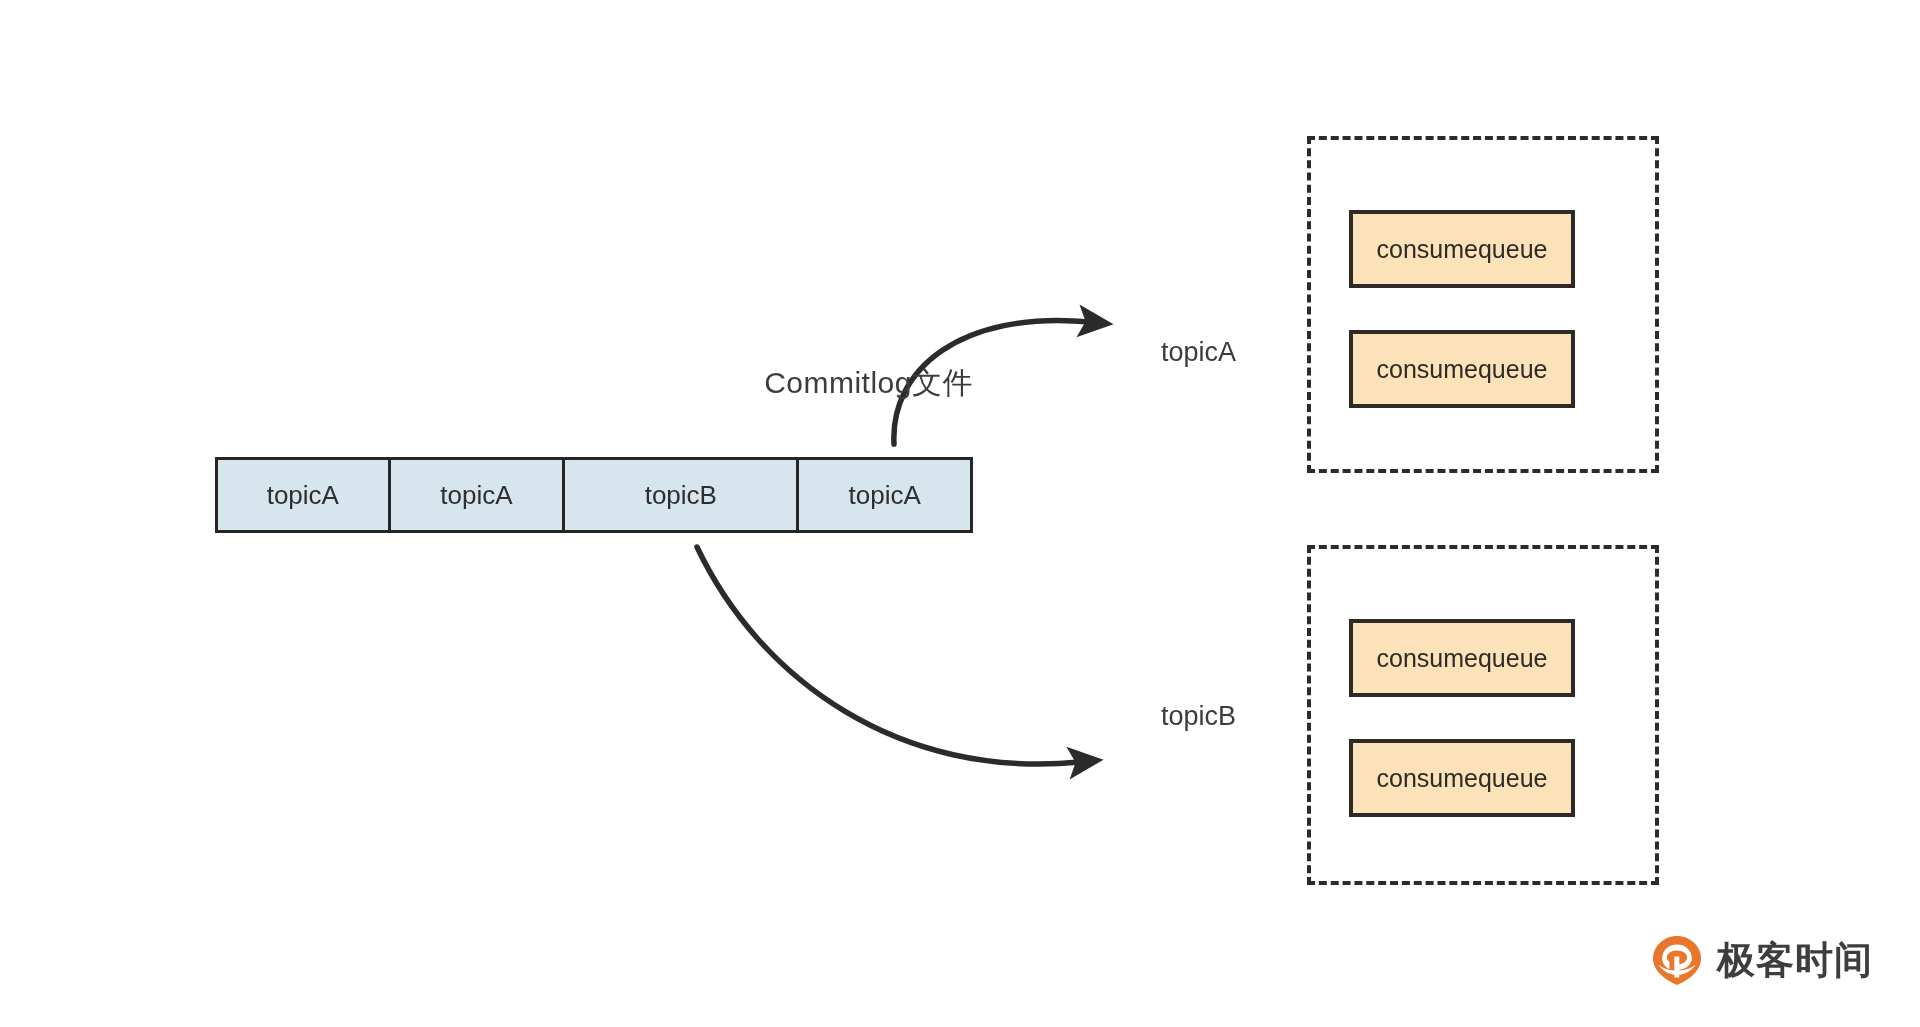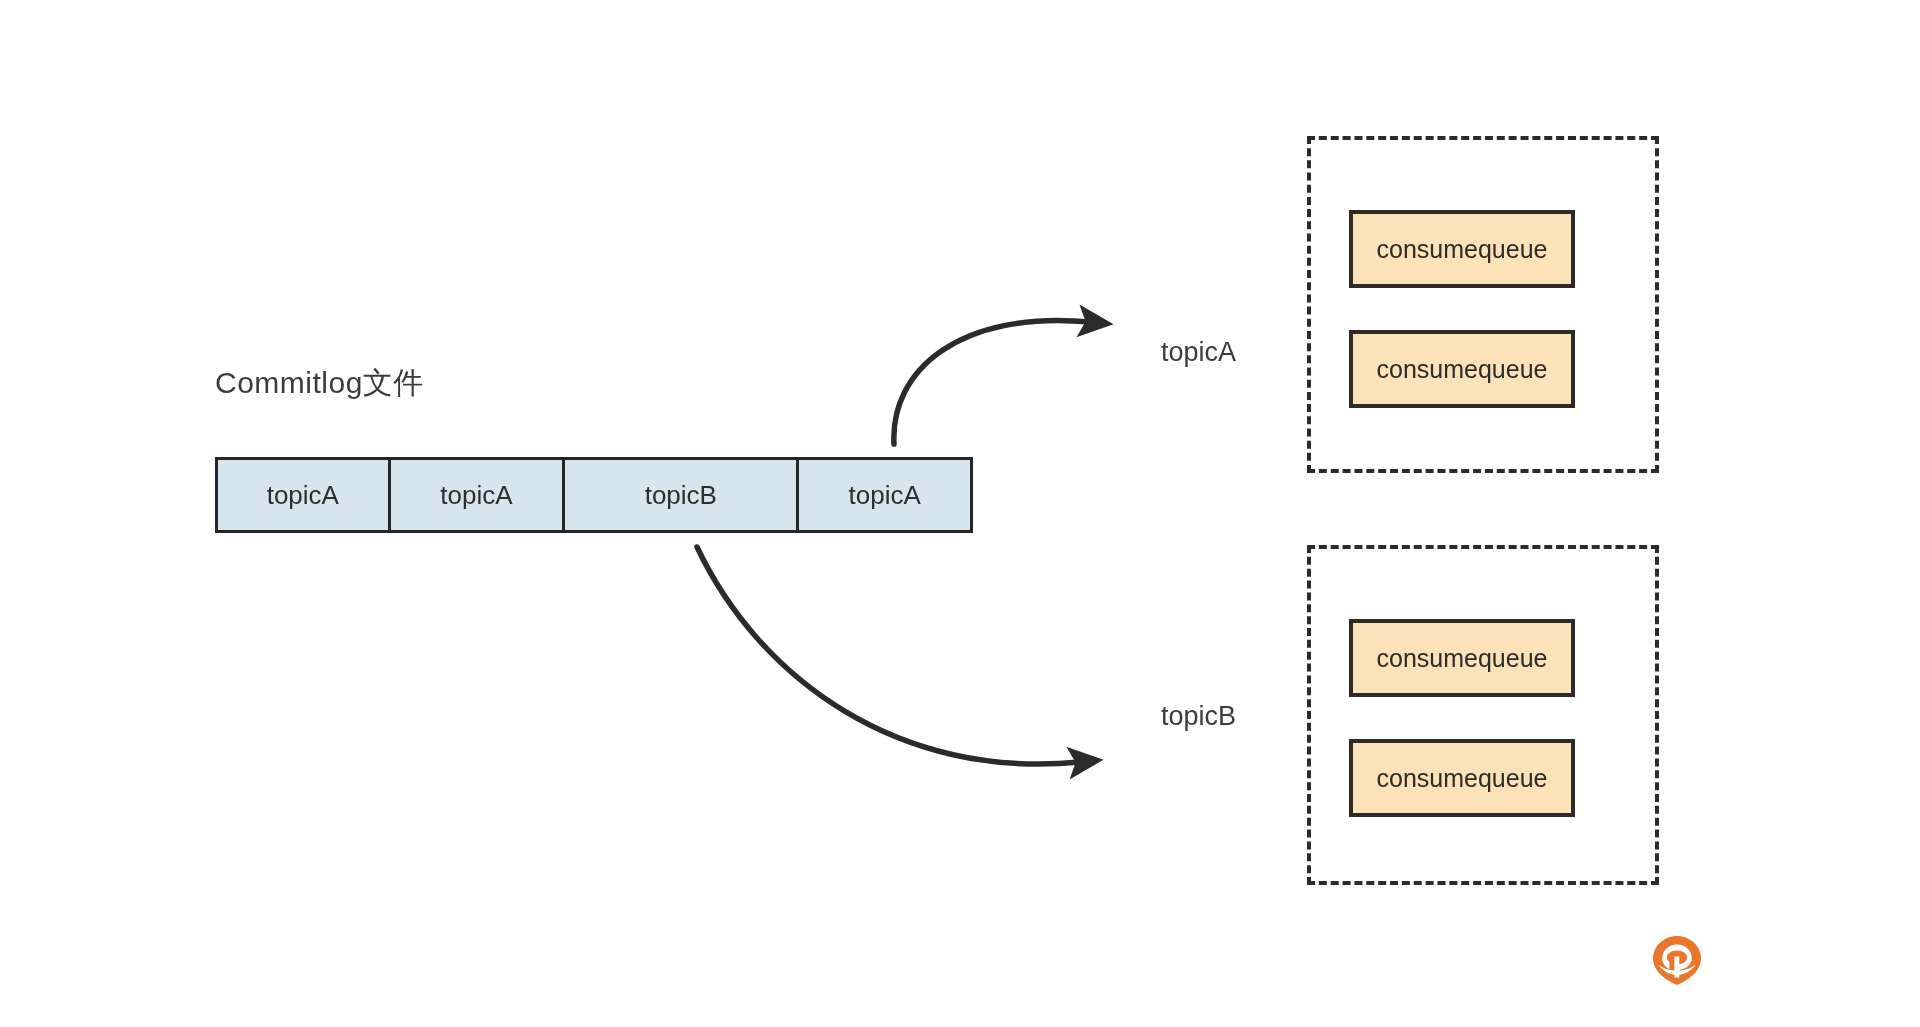--- a/index.html
+++ b/index.html
@@ -22,21 +22,21 @@
     width: 1920px;
     height: 1027px;
   }
 
   
   .commitlog-title {
     position: absolute;
     left: 215px;
     top: 363px;
     width: 758px;
-    text-align: left;
+    text-align: right;
     font-size: 30px;
     letter-spacing: 0.5px;
     color: #3c3c3c;
     white-space: nowrap;
   }
 
   .commitlog-row {
     position: absolute;
     left: 215px;
     top: 457px;
@@ -165,13 +165,14 @@
   <div class="queue-box slot1">consumequeue</div>
 </div>
 
 <div class="brand">
   <svg class="brand-mark" viewBox="0 0 52 52" xmlns="http://www.w3.org/2000/svg">
     <path d="M26 2 C12.8 2 2 12.2 2 24.5 C2 34.5 9.5 43.6 26 51 C42.5 43.6 50 34.5 50 24.5 C50 12.2 39.2 2 26 2 Z" fill="#e8762c"></path>
     <path d="M26 41 C17.5 41 10.5 35.5 7.2 30.5 C12 34.4 18.6 36.6 26 36.6 C33.4 36.6 40 34.4 44.8 30.5 C41.5 35.5 34.5 41 26 41 Z" fill="#ffffff"></path>
     <path d="M26 10.5 C17.6 10.5 11.2 16.5 11.2 24 C11.2 29 14 33 18.4 35 L18.4 27.8 C16.8 26.7 15.9 25.2 15.9 23.4 C15.9 19.4 20.2 16.5 26 16.5 C31.8 16.5 36.1 19.4 36.1 23.4 C36.1 27.4 31.8 30.3 26 30.3 L26 35.9 C34.4 35.9 40.8 30.8 40.8 24 C40.8 16.5 34.4 10.5 26 10.5 Z" fill="#ffffff"></path>
     <rect x="23.3" y="22.5" width="5" height="21" fill="#ffffff"></rect>
   </svg>
+  <span class="brand-text">极客时间</span>
 </div>
 
 </body></html>

